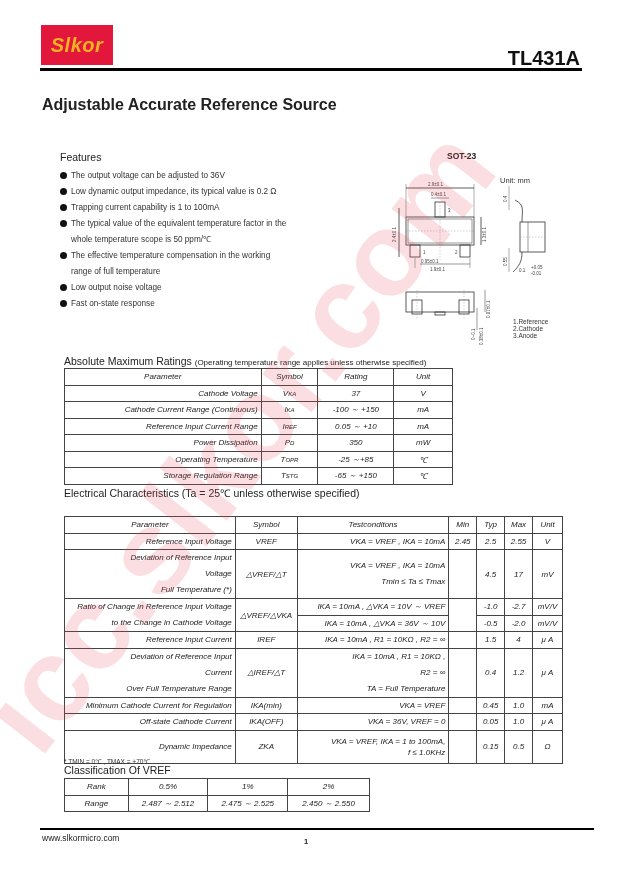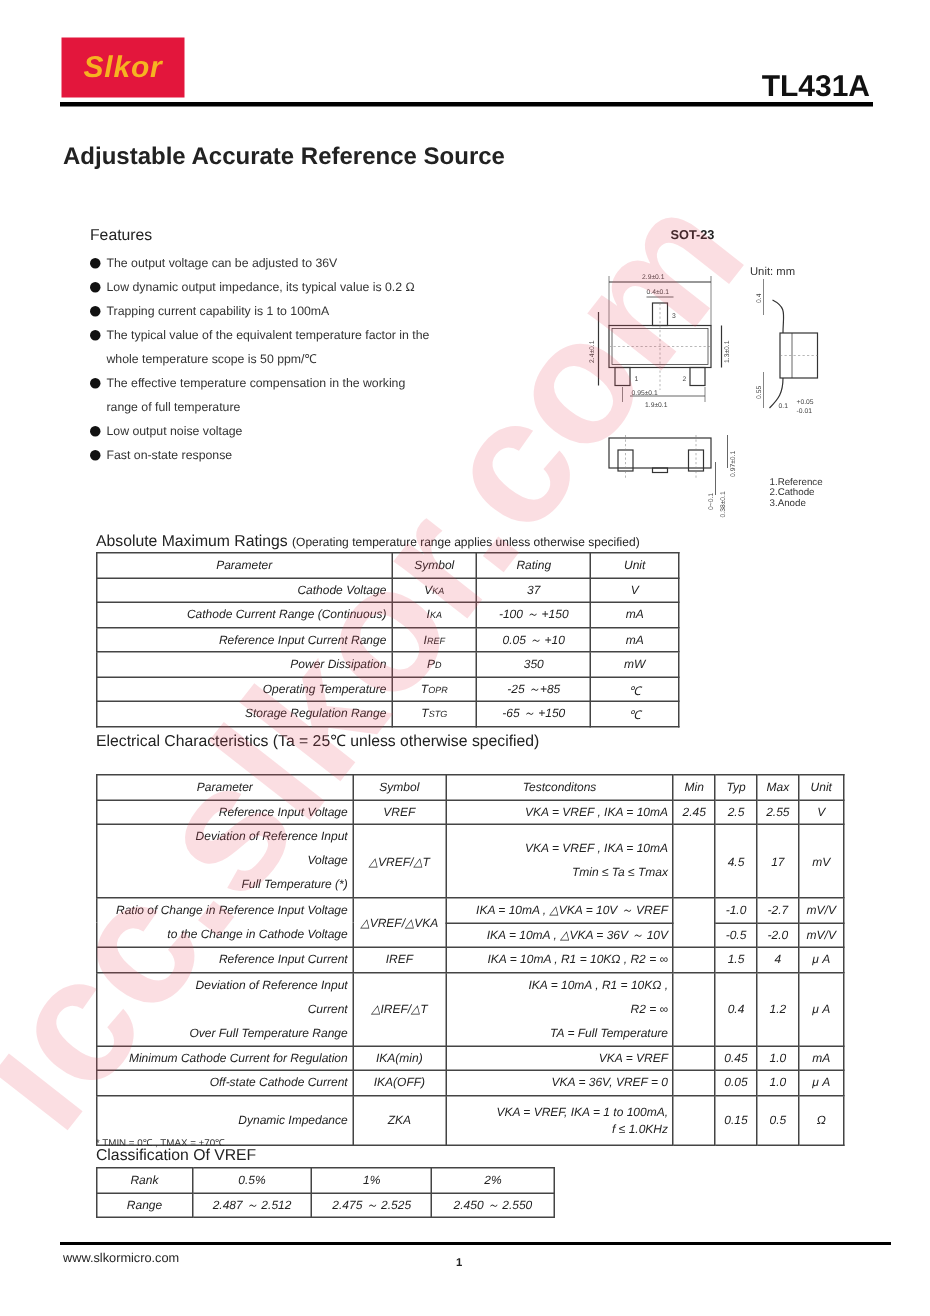--- a/index.html
+++ b/index.html
@@ -1,21 +1,21 @@
 <!DOCTYPE html>
 <html><head>
 <meta charset="utf-8">
 <style>
   * { box-sizing: border-box; margin: 0; padding: 0; }
   html, body { width: 620px; height: 877px; background: #ffffff; overflow: hidden; }
   body { position: relative; font-family: "Liberation Sans", sans-serif; color: #222; }
 
   .watermark { position: absolute; left: 0; top: 0; width: 620px; height: 877px; pointer-events: none; z-index: 5; }
 
-  .logo { position: absolute; left: 41px; top: 25px; width: 82px; height: 40px; background: #e3163c; display: flex; align-items: center; justify-content: center; }
+  .logo { position: absolute; left: 41px; top: 25px; width: 72px; height: 40px; background: #e3163c; display: flex; align-items: center; justify-content: center; }
   .logo span { font-family: "Liberation Sans", sans-serif; font-weight: bold; font-style: italic; font-size: 20px; color: #f6b321; letter-spacing: 0.5px; }
   .part-no { position: absolute; right: 40px; top: 47px; font-size: 20px; font-weight: bold; color: #111; }
   .header-rule { position: absolute; left: 40px; top: 68px; width: 542px; height: 3px; background: #000; }
 
   .doc-title { position: absolute; left: 42px; top: 96px; font-size: 16px; font-weight: bold; color: #222; }
 
   .features-heading { position: absolute; left: 60px; top: 151px; font-size: 10.5px; color: #222; }
   .features { position: absolute; left: 60px; top: 168px; width: 300px; list-style: none; }
   .features li { font-size: 8.2px; color: #333; line-height: 16px; position: relative; padding-left: 11px; }
   .features li .bullet { position: absolute; left: 0; top: 4px; width: 7px; height: 7px; background: #111; border-radius: 50%; }

